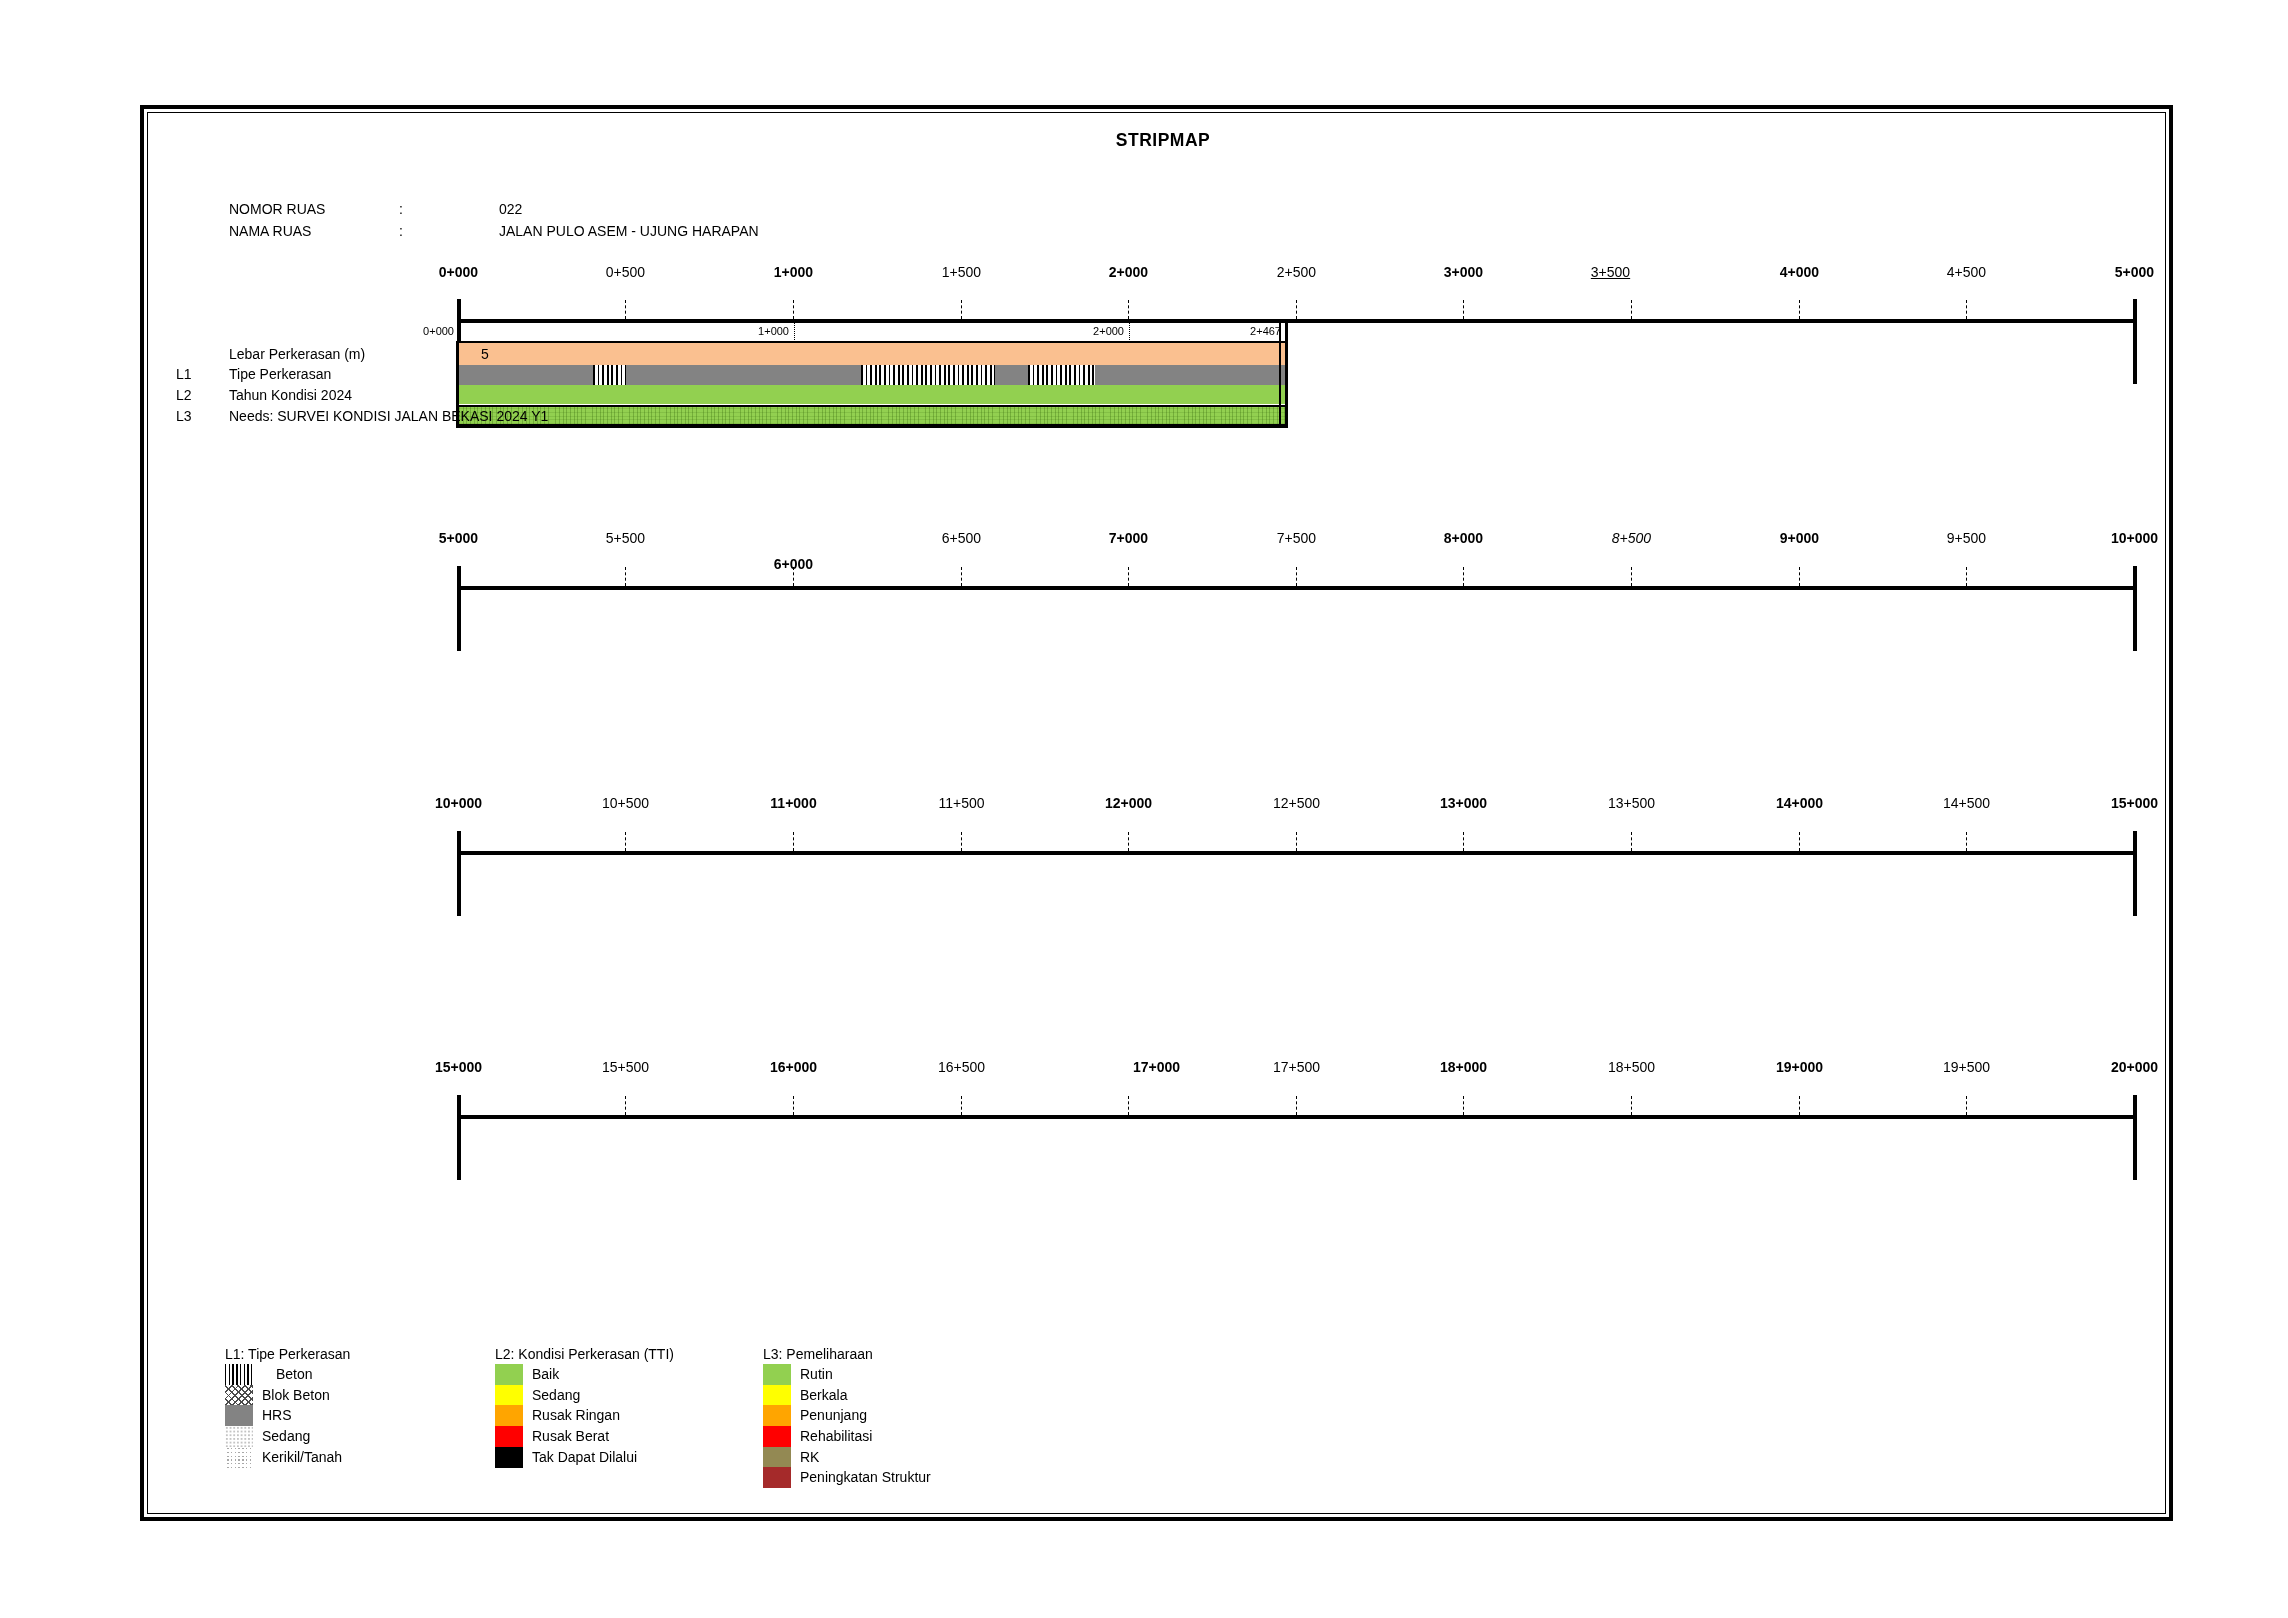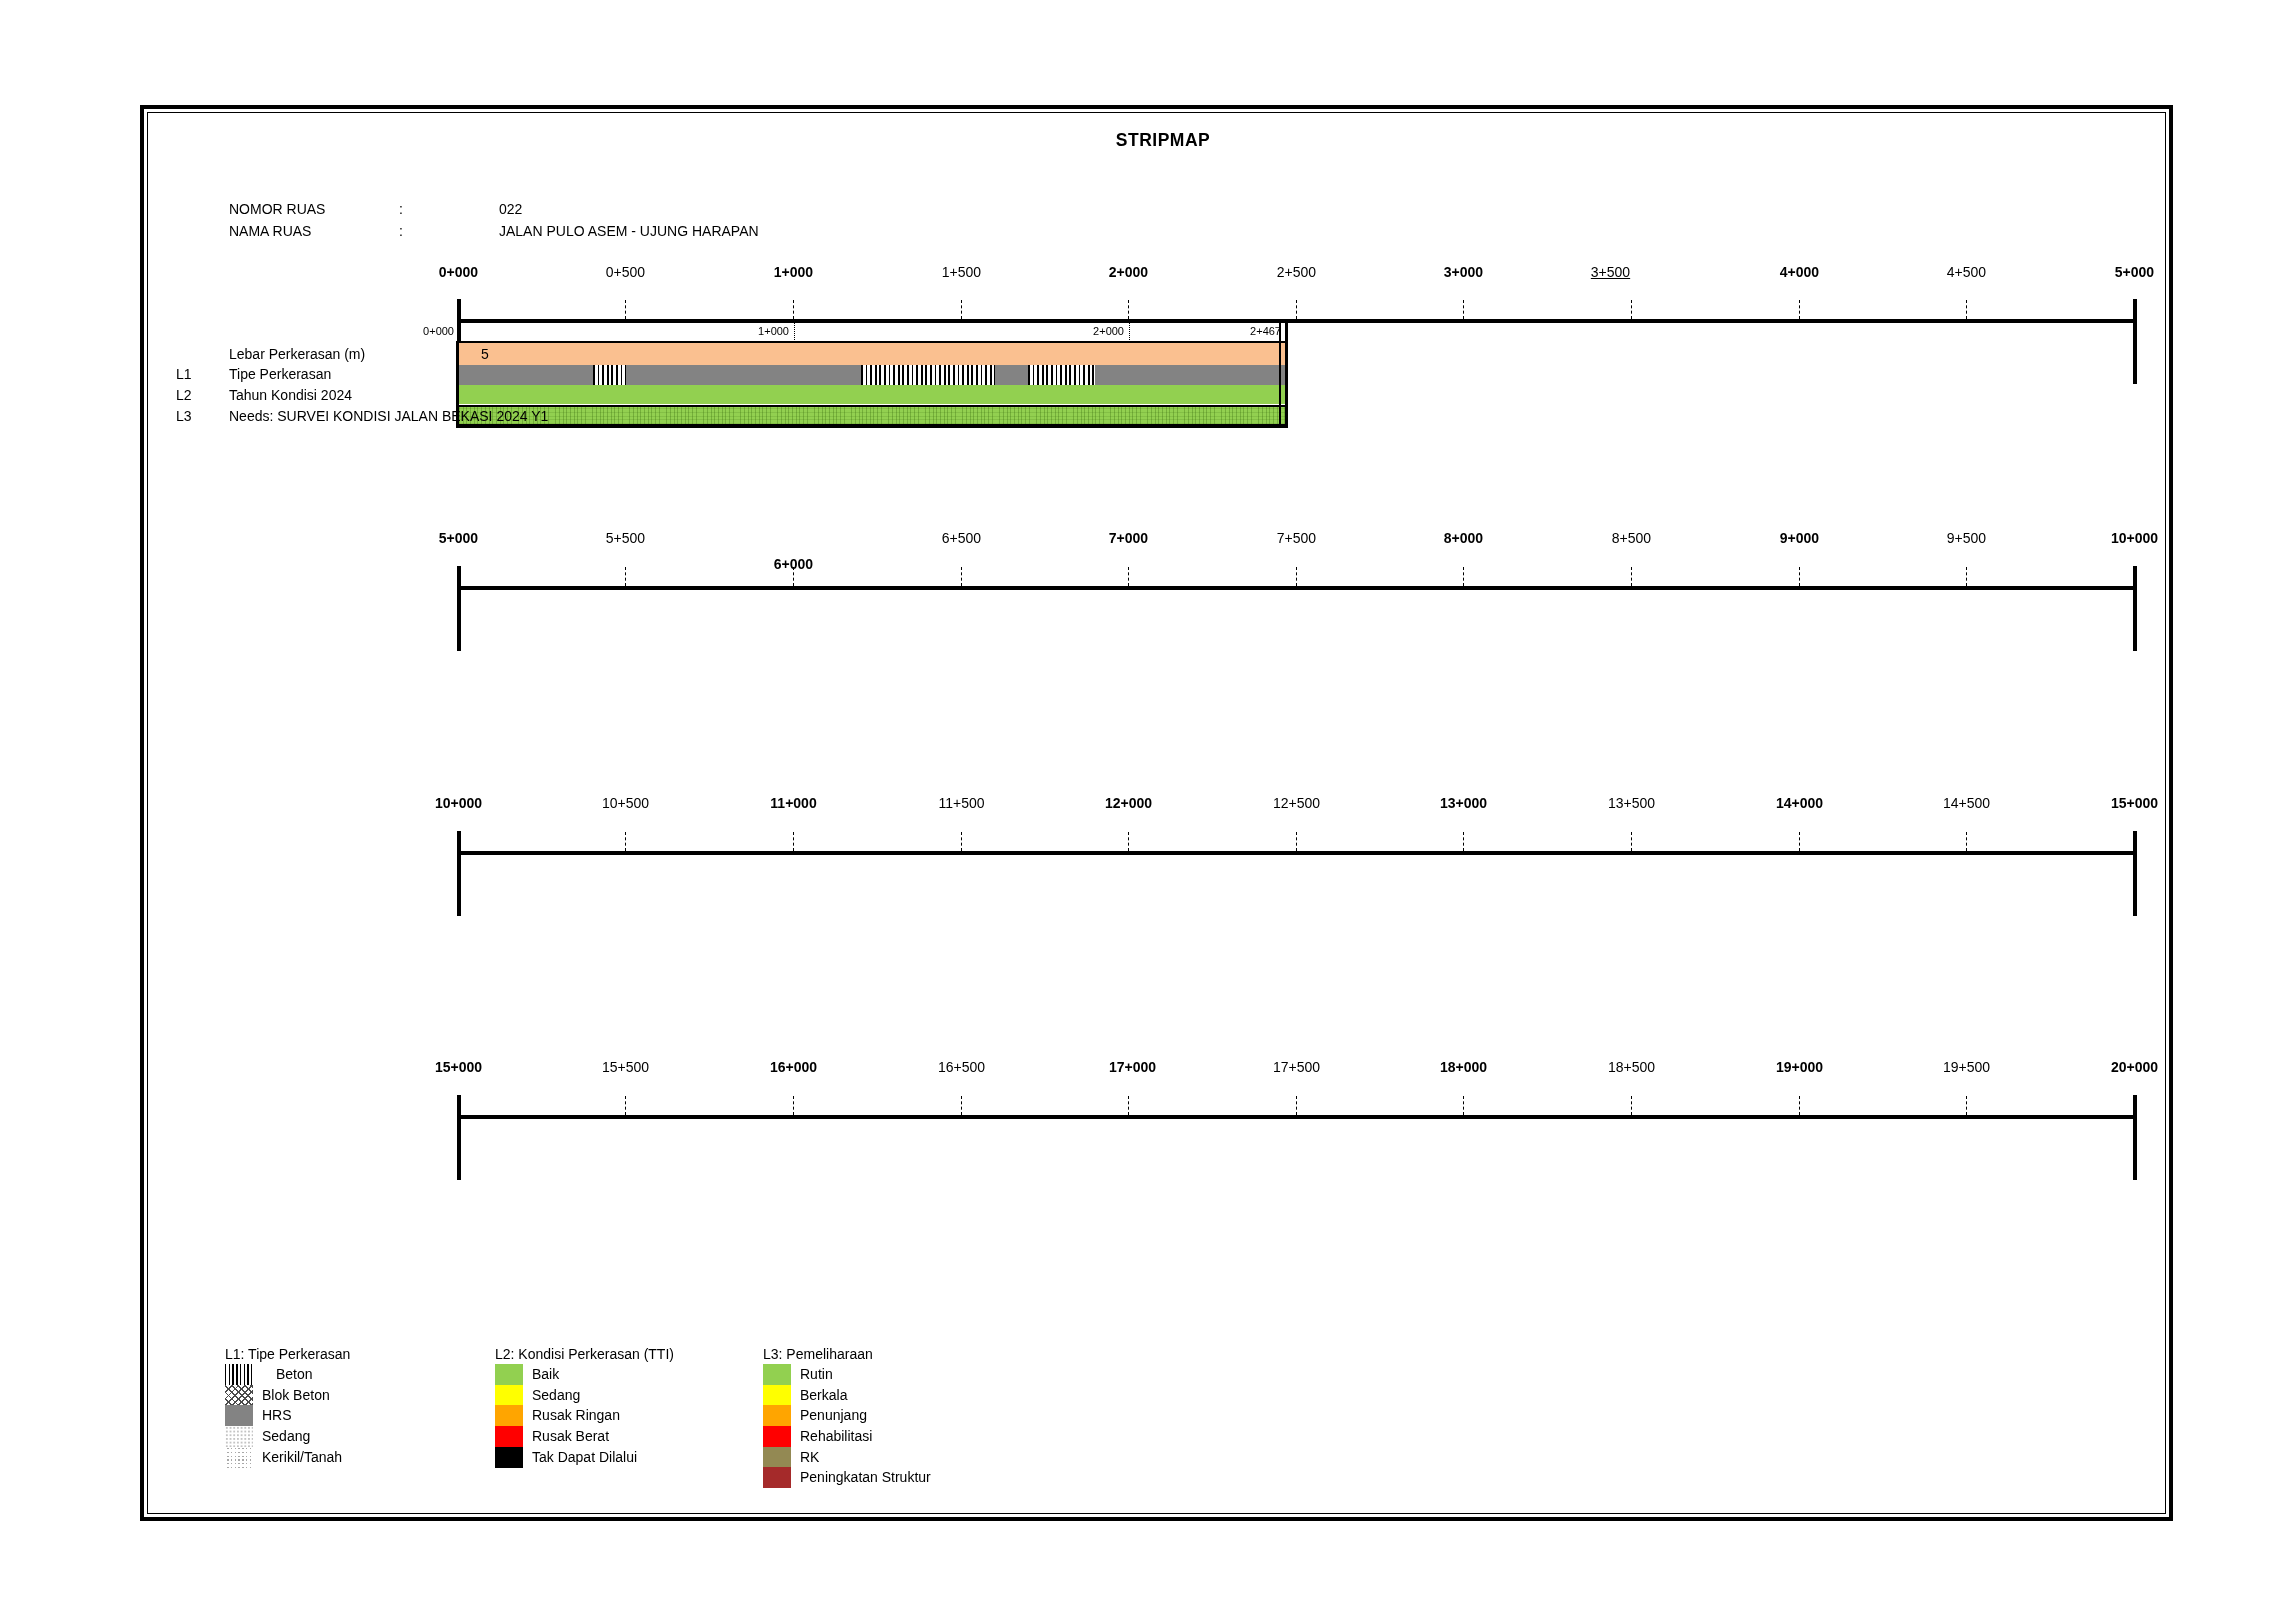--- a/index.html
+++ b/index.html
@@ -90,21 +90,21 @@
     <div class="rlabel bold" style="left: 794px; top: 556px; position: absolute;">6+000</div>
     <div class="rtick" style="left: 793px; top: 567px; height: 19.4px; position: absolute;"></div>
     <div class="rlabel" style="left: 962px; top: 530px; position: absolute;">6+500</div>
     <div class="rtick" style="left: 961px; top: 567px; height: 19.4px; position: absolute;"></div>
     <div class="rlabel bold" style="left: 1129px; top: 530px; position: absolute;">7+000</div>
     <div class="rtick" style="left: 1128px; top: 567px; height: 19.4px; position: absolute;"></div>
     <div class="rlabel" style="left: 1297px; top: 530px; position: absolute;">7+500</div>
     <div class="rtick" style="left: 1296px; top: 567px; height: 19.4px; position: absolute;"></div>
     <div class="rlabel bold" style="left: 1464px; top: 530px; position: absolute;">8+000</div>
     <div class="rtick" style="left: 1463px; top: 567px; height: 19.4px; position: absolute;"></div>
-    <div class="rlabel" style="left: 1632px; top: 530px; position: absolute;">8+500</div>
+    <div class="rlabel" style="left: 1632px; top: 530px; position: absolute; font-style: italic;">8+500</div>
     <div class="rtick" style="left: 1631px; top: 567px; height: 19.4px; position: absolute;"></div>
     <div class="rlabel bold" style="left: 1800px; top: 530px; position: absolute;">9+000</div>
     <div class="rtick" style="left: 1799px; top: 567px; height: 19.4px; position: absolute;"></div>
     <div class="rlabel" style="left: 1967px; top: 530px; position: absolute;">9+500</div>
     <div class="rtick" style="left: 1966px; top: 567px; height: 19.4px; position: absolute;"></div>
     <div class="rlabel bold" style="left: 2135px; top: 530px; position: absolute;">10+000</div>
     <div class="rcap" style="left: 2133px; top: 566px; height: 85px; position: absolute;"></div>
     <div class="rline" style="left: 457px; top: 851px; width: 1680px; height: 3.7px; position: absolute;"></div>
     <div class="rlabel bold" style="left: 459px; top: 795px; position: absolute;">10+000</div>
     <div class="rcap" style="left: 457px; top: 831px; height: 85px; position: absolute;"></div>
@@ -130,21 +130,21 @@
     <div class="rcap" style="left: 2133px; top: 831px; height: 85px; position: absolute;"></div>
     <div class="rline" style="left: 457px; top: 1115px; width: 1680px; height: 3.7px; position: absolute;"></div>
     <div class="rlabel bold" style="left: 459px; top: 1059px; position: absolute;">15+000</div>
     <div class="rcap" style="left: 457px; top: 1095px; height: 85px; position: absolute;"></div>
     <div class="rlabel" style="left: 626px; top: 1059px; position: absolute;">15+500</div>
     <div class="rtick" style="left: 625px; top: 1096px; height: 19.4px; position: absolute;"></div>
     <div class="rlabel bold" style="left: 794px; top: 1059px; position: absolute;">16+000</div>
     <div class="rtick" style="left: 793px; top: 1096px; height: 19.4px; position: absolute;"></div>
     <div class="rlabel" style="left: 962px; top: 1059px; position: absolute;">16+500</div>
     <div class="rtick" style="left: 961px; top: 1096px; height: 19.4px; position: absolute;"></div>
-    <div class="rlabel bold" style="left: 1133px; top: 1059px; position: absolute;">17+000</div>
+    <div class="rlabel bold" style="left: 1157px; top: 1059px; position: absolute;">17+000</div>
     <div class="rtick" style="left: 1128px; top: 1096px; height: 19.4px; position: absolute;"></div>
     <div class="rlabel" style="left: 1297px; top: 1059px; position: absolute;">17+500</div>
     <div class="rtick" style="left: 1296px; top: 1096px; height: 19.4px; position: absolute;"></div>
     <div class="rlabel bold" style="left: 1464px; top: 1059px; position: absolute;">18+000</div>
     <div class="rtick" style="left: 1463px; top: 1096px; height: 19.4px; position: absolute;"></div>
     <div class="rlabel" style="left: 1632px; top: 1059px; position: absolute;">18+500</div>
     <div class="rtick" style="left: 1631px; top: 1096px; height: 19.4px; position: absolute;"></div>
     <div class="rlabel bold" style="left: 1800px; top: 1059px; position: absolute;">19+000</div>
     <div class="rtick" style="left: 1799px; top: 1096px; height: 19.4px; position: absolute;"></div>
     <div class="rlabel" style="left: 1967px; top: 1059px; position: absolute;">19+500</div>

